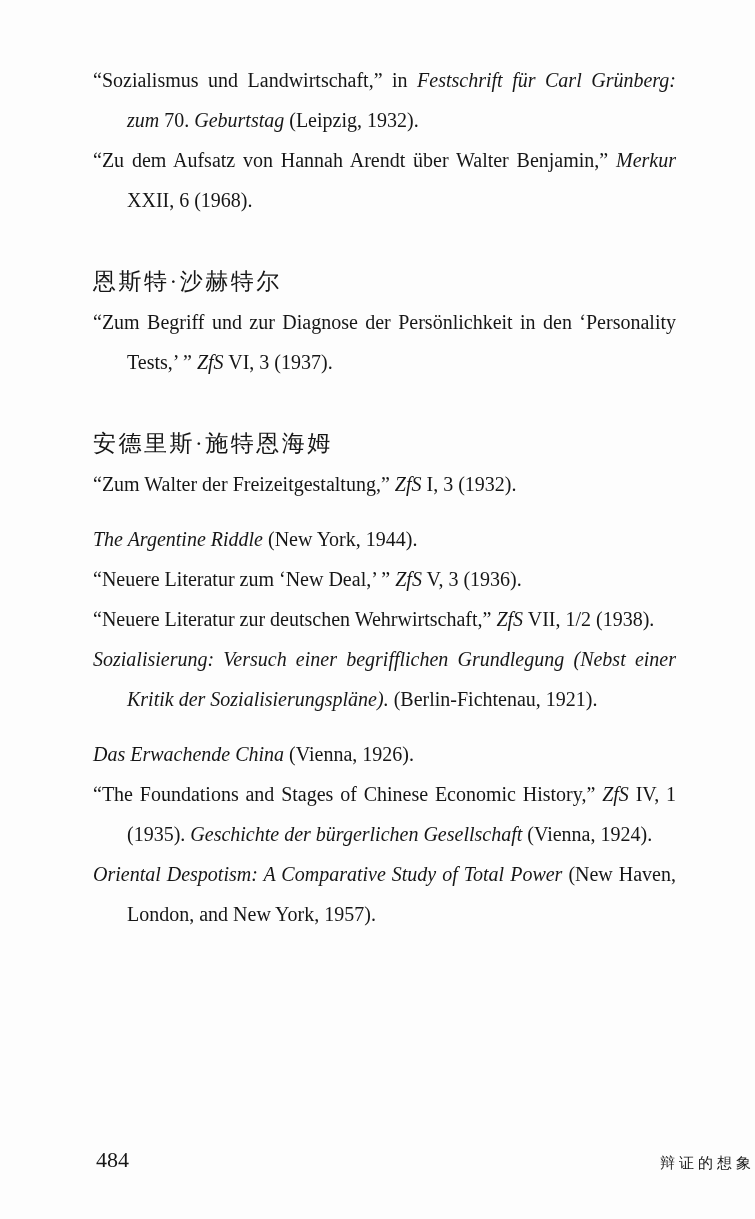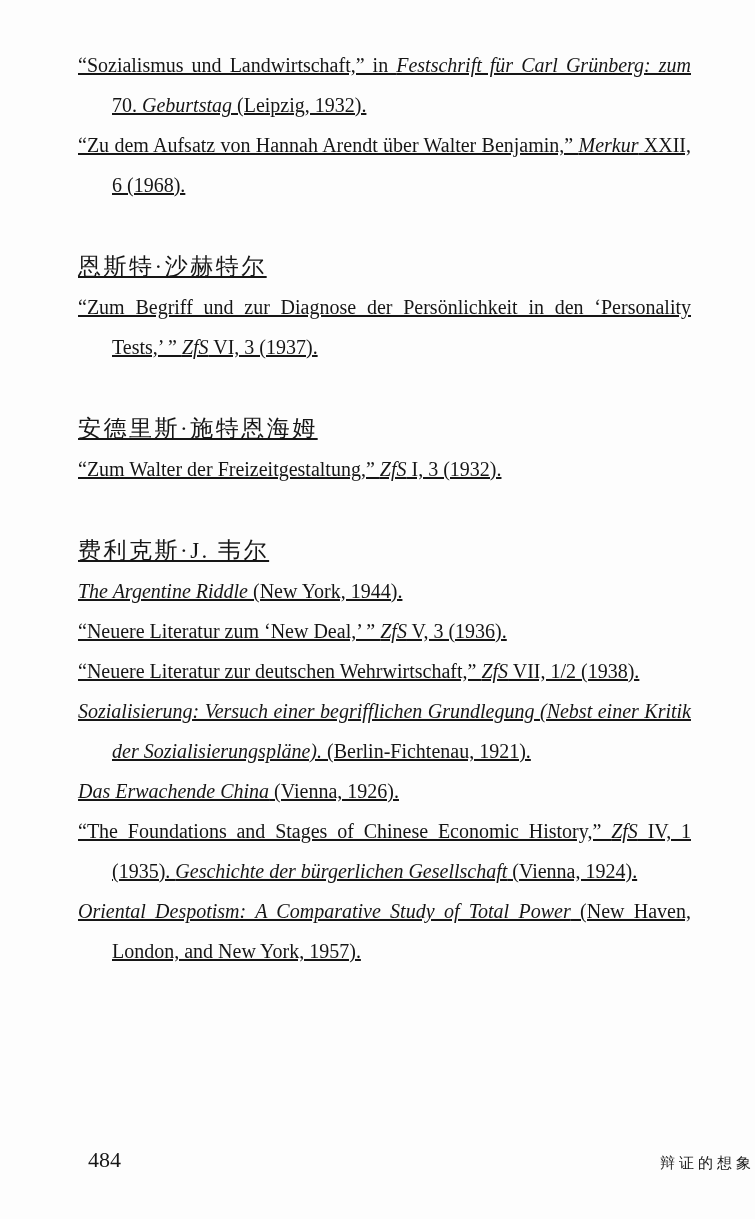--- a/index.html
+++ b/index.html
@@ -19,22 +19,21 @@
   .page {
     width: 755px;
     height: 1219px;
     position: relative;
   }
   .content {
     padding: 45px 64px 0 78px;
     box-sizing: border-box;
   }
   section.author-section {
-    margin: 0;
-    text-decoration: underline;
+    margin: 15px;
   }
   h2.author {
     margin: 42px 0 0 0;
     font-weight: normal;
     font-size: 23px;
     line-height: 40px;
     letter-spacing: 2.5px;
   }
   p.entry {
     margin: 0;
@@ -42,21 +41,21 @@
     line-height: 40px;
     padding-left: 34px;
     text-indent: -34px;
     text-align: justify;
     hyphens: none;
   }
   .seg { font-style: normal; }
   .seg.italic { font-style: italic; }
   .page-footer {
     position: absolute;
-    left: 4px;
+    left: 12px;
     right: 0;
     top: 1145px;
     height: 45px;
   }
   .page-number {
     position: absolute;
     left: 84px;
     top: 2px;
     font-size: 22px;
     line-height: 26px;
@@ -84,21 +83,20 @@
       </section>
       <section class="author-section">
         <h2 class="author">恩斯特·沙赫特尔</h2>
         <p class="entry"><span class="seg">“Zum Begriff und zur Diagnose der Persönlichkeit in den ‘Personality Tests,’ ” </span><span class="seg italic">ZfS</span><span class="seg"> VI, 3 (1937).</span></p>
       </section>
       <section class="author-section">
         <h2 class="author">安德里斯·施特恩海姆</h2>
         <p class="entry"><span class="seg">“Zum Walter der Freizeitgestaltung,” </span><span class="seg italic">ZfS</span><span class="seg"> I, 3 (1932).</span></p>
       </section>
       <section class="author-section">
-        <h2 class="author">费利克斯·J. 韦尔</h2>
         <p class="entry"><span class="seg italic">The Argentine Riddle</span><span class="seg"> (New York, 1944).</span></p>
         <p class="entry"><span class="seg">“Neuere Literatur zum ‘New Deal,’ ” </span><span class="seg italic">ZfS</span><span class="seg"> V, 3 (1936).</span></p>
         <p class="entry"><span class="seg">“Neuere Literatur zur deutschen Wehrwirtschaft,” </span><span class="seg italic">ZfS</span><span class="seg"> VII, 1/2 (1938).</span></p>
         <p class="entry"><span class="seg italic">Sozialisierung: Versuch einer begrifflichen Grundlegung (Nebst einer Kritik der Sozialisierungspläne).</span><span class="seg"> (Berlin-Fichtenau, 1921).</span></p>
       </section>
       <section class="author-section">
         <p class="entry"><span class="seg italic">Das Erwachende China</span><span class="seg"> (Vienna, 1926).</span></p>
         <p class="entry"><span class="seg">“The Foundations and Stages of Chinese Economic History,” </span><span class="seg italic">ZfS</span><span class="seg"> IV, 1 (1935). </span><span class="seg italic">Geschichte der bürgerlichen Gesellschaft</span><span class="seg"> (Vienna, 1924).</span></p>
         <p class="entry"><span class="seg italic">Oriental Despotism: A Comparative Study of Total Power</span><span class="seg"> (New Haven, London, and New York, 1957).</span></p>
       </section>

